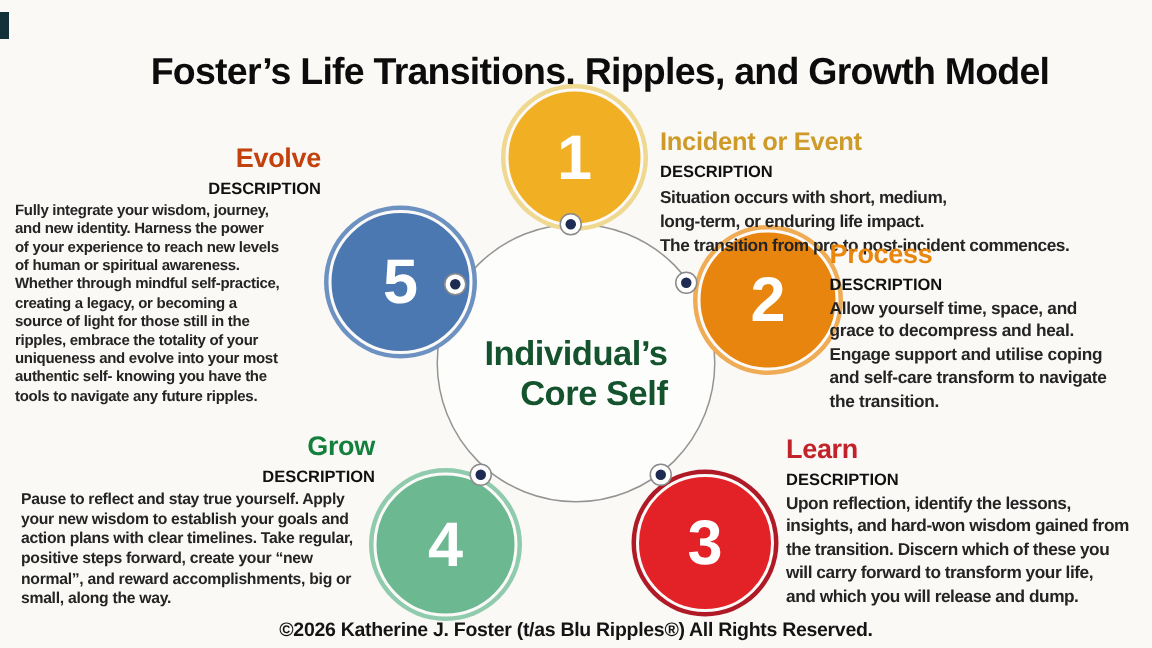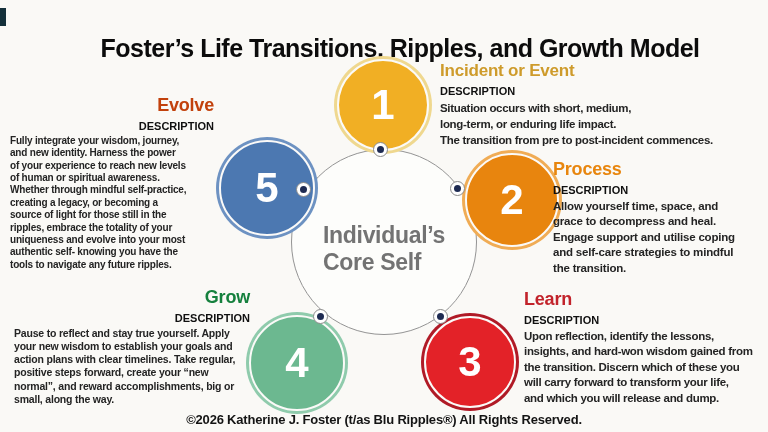--- a/index.html
+++ b/index.html
@@ -16,22 +16,22 @@
   
   .edge-notch{position:absolute;left:0;top:8px;width:6px;height:18px;background:#14303a;}
   
   .core-circle{
     position:absolute;left:291px;top:149px;width:186px;height:186px;
     border-radius:50%;background:#FDFDFB;border:1.5px solid #949494;
     z-index:1;display:flex;align-items:center;justify-content:center;
     box-sizing:border-box;
   }
   .core-text{
-    font-size:23px;font-weight:bold;text-align:left;line-height:1.18;
-    white-space:pre-line;color:#737373;transform:translateY(7px);letter-spacing:-0.3px;
+    font-size:23px;font-weight:bold;text-align:right;line-height:1.18;
+    white-space:pre-line;color:#14532d;transform:translateY(7px);letter-spacing:-0.3px;
   }
   
   .circle{
     position:absolute;border-radius:50%;z-index:2;border:2.5px solid #FBFAF8;
     display:flex;align-items:center;justify-content:center;box-sizing:border-box;
   }
   .num{color:#fff;font-weight:bold;font-size:42px;line-height:1;}
   .c1{left:337px;top:59px;width:92px;height:92px;}
   .c2{left:465px;top:153px;width:94px;height:94px;}
   .c3{left:424px;top:316px;width:92px;height:92px;}
@@ -107,34 +107,34 @@
     <span class="num">5</span>
   </div>
 
   <div class="node n1"></div>
   <div class="node n2"></div>
   <div class="node n3"></div>
   <div class="node n4"></div>
   <div class="node n5"></div>
 
   <section class="sec sec-incident">
-    <h2 class="head" style="color: rgb(206, 155, 43);">Incident or Event</h2>
+    <h2 class="head" style="color: rgb(206, 155, 43); margin-top: 24px;">Incident or Event</h2>
     <div class="dlabel">DESCRIPTION</div>
     <p class="body-text">Situation occurs with short, medium,
 long-term, or enduring life impact.
 The transition from pre to post-incident commences.</p>
   </section>
 
   <section class="sec sec-process">
     <h2 class="head" style="color: rgb(232, 134, 14);">Process</h2>
     <div class="dlabel">DESCRIPTION</div>
     <p class="body-text">Allow yourself time, space, and
 grace to decompress and heal.
 Engage support and utilise coping
-and self-care strategies to mindful
+and self-care transform to navigate
 the transition.</p>
   </section>
 
   <section class="sec sec-learn">
     <h2 class="head" style="color: rgb(194, 35, 43);">Learn</h2>
     <div class="dlabel">DESCRIPTION</div>
     <p class="body-text">Upon reflection, identify the lessons,
 insights, and hard-won wisdom gained from
 the transition. Discern which of these you
 will carry forward to transform your life,

